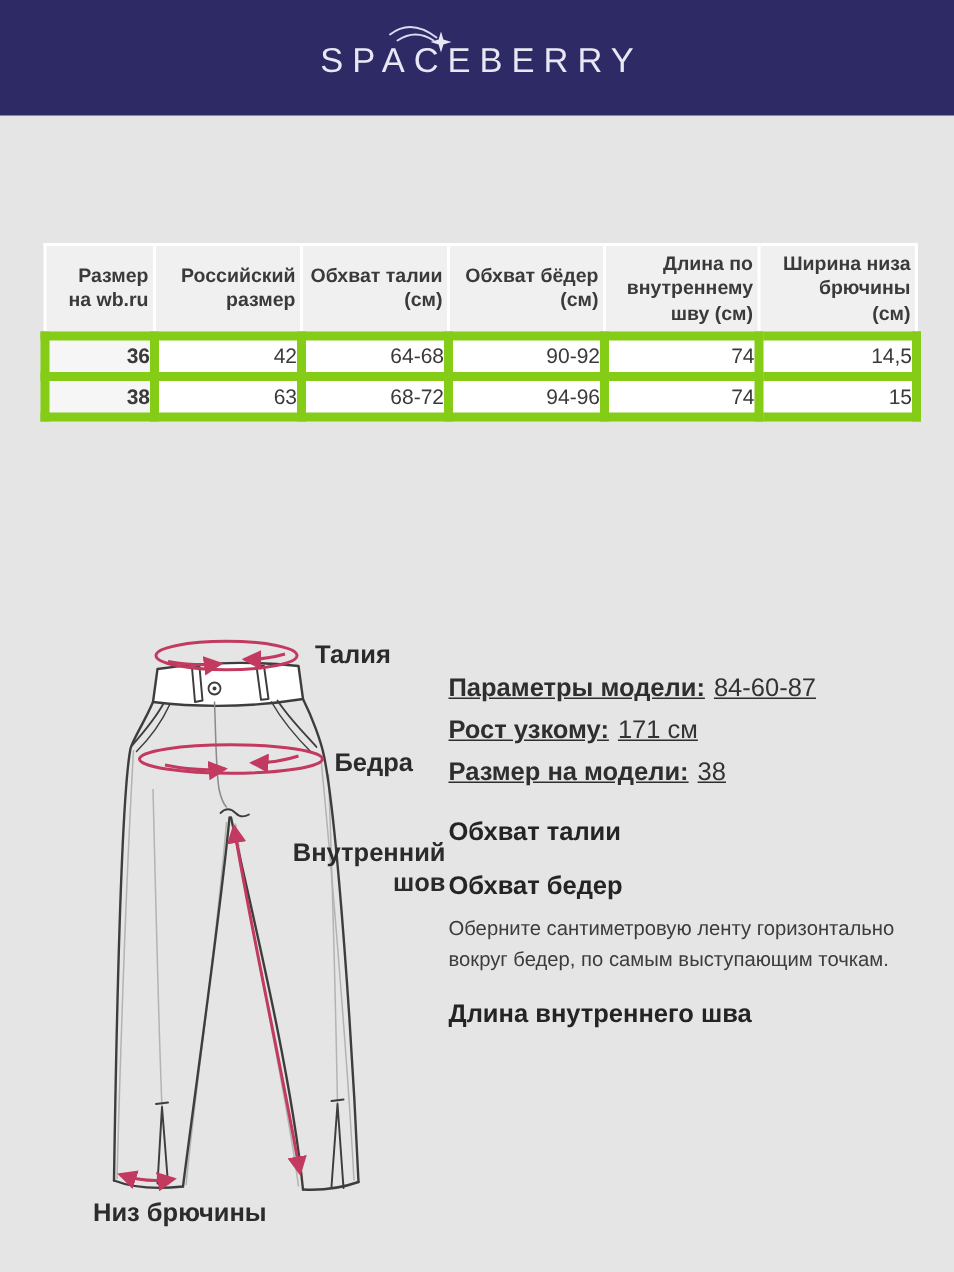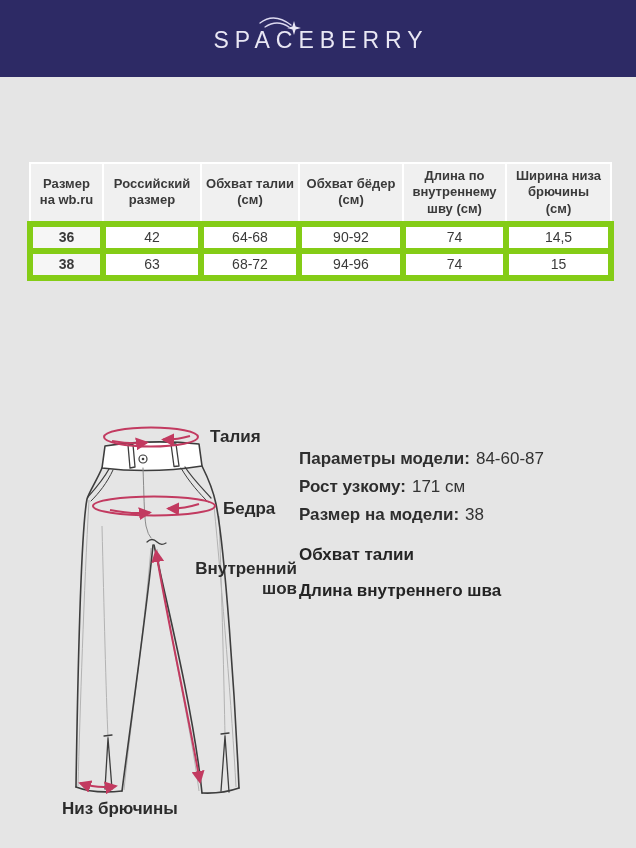--- a/index.html
+++ b/index.html
@@ -8,39 +8,39 @@
   .page { position:relative; width:636px; height:848px; background:#e5e5e5; overflow:hidden; }
 
   
   .brand-bar { position:absolute; left:0; top:0; width:636px; height:77px; background:var(--navy,#2d2a65); }
   .logo-text { position:absolute; left:0; right:0; top:27px; text-align:center; text-indent:6px;
                color:#e9e7f4; font-size:23px; letter-spacing:6px; font-weight:400; }
   .comet { position:absolute; left:258px; top:11px; }
 
   
   .size-table { position:absolute; left:27px; top:162px; width:581px; border-collapse:collapse;
-                table-layout:fixed; text-align:center; color:#3a3a3a; }
+                table-layout:fixed; text-align:right; color:#3a3a3a; }
   .size-table thead th { background:#f0f0f0; border:2px solid #ffffff; font-weight:600; font-size:13px;
                          line-height:1.25; height:56px; padding:4px 3px; white-space:pre-line; vertical-align:middle; }
   .size-table tbody td { border:6px solid #84cc16; font-size:14px; height:27px; font-weight:400; background:#fff; }
   .size-table tbody td:first-child { background:#f6f6f6; font-weight:700; }
 
   
   .diagram { position:absolute; left:52px; top:408px; width:250px; height:420px;text-align:right; }
   .dlabel { position:absolute; font-size:17px; font-weight:600; color:#2b2b2b; line-height:1.15; }
   .dlabel.waist  { left:158px; top:19px; }
   .dlabel.hips   { left:171px; top:91px; }
   .dlabel.inseam { left:141px; top:151px; width:104px; }
   .dlabel.hem    { left:10px;  top:391px; }
   .accent { stroke:var(--accent,#c23a60); fill:none; }
   .accent-fill { fill:var(--accent,#c23a60); }
 
   
   .info { position:absolute; left:299px; top:445px; width:314px; color:#2e2e2e; }
-  .mline { font-size:17px; line-height:28px; white-space:nowrap; }
+  .mline { font-size:17px; line-height:28px; white-space:nowrap;text-decoration:underline; }
   .mline .lab { font-weight:600; margin-right:6px; }
   .mline .val { font-weight:400; color:#333; }
   .guide h3 { margin:16px 0 7px; font-size:17px; font-weight:700; color:#242424; }
   .guide p  { margin:0 0 13px; font-size:13.5px; line-height:21px; color:#3c3c3c; }
 </style>
 </head>
 <body>
 
 <div class="page">
 
@@ -170,18 +170,22 @@
       <div class="mline">
         <span class="lab">Размер на модели:</span><span class="val">38</span>
       </div>
     </div>
 
     <div class="guide">
       <section>
         <h3>Обхват талии</h3>
       </section>
       <section>
+        <h3>Обхват бедер</h3>
+        <p>Оберните сантиметровую ленту горизонтально вокруг бедер, по самым выступающим точкам.</p>
+      </section>
+      <section>
         <h3>Длина внутреннего шва</h3>
       </section>
     </div>
   </div>
 
 </div>
 
 </body></html>

